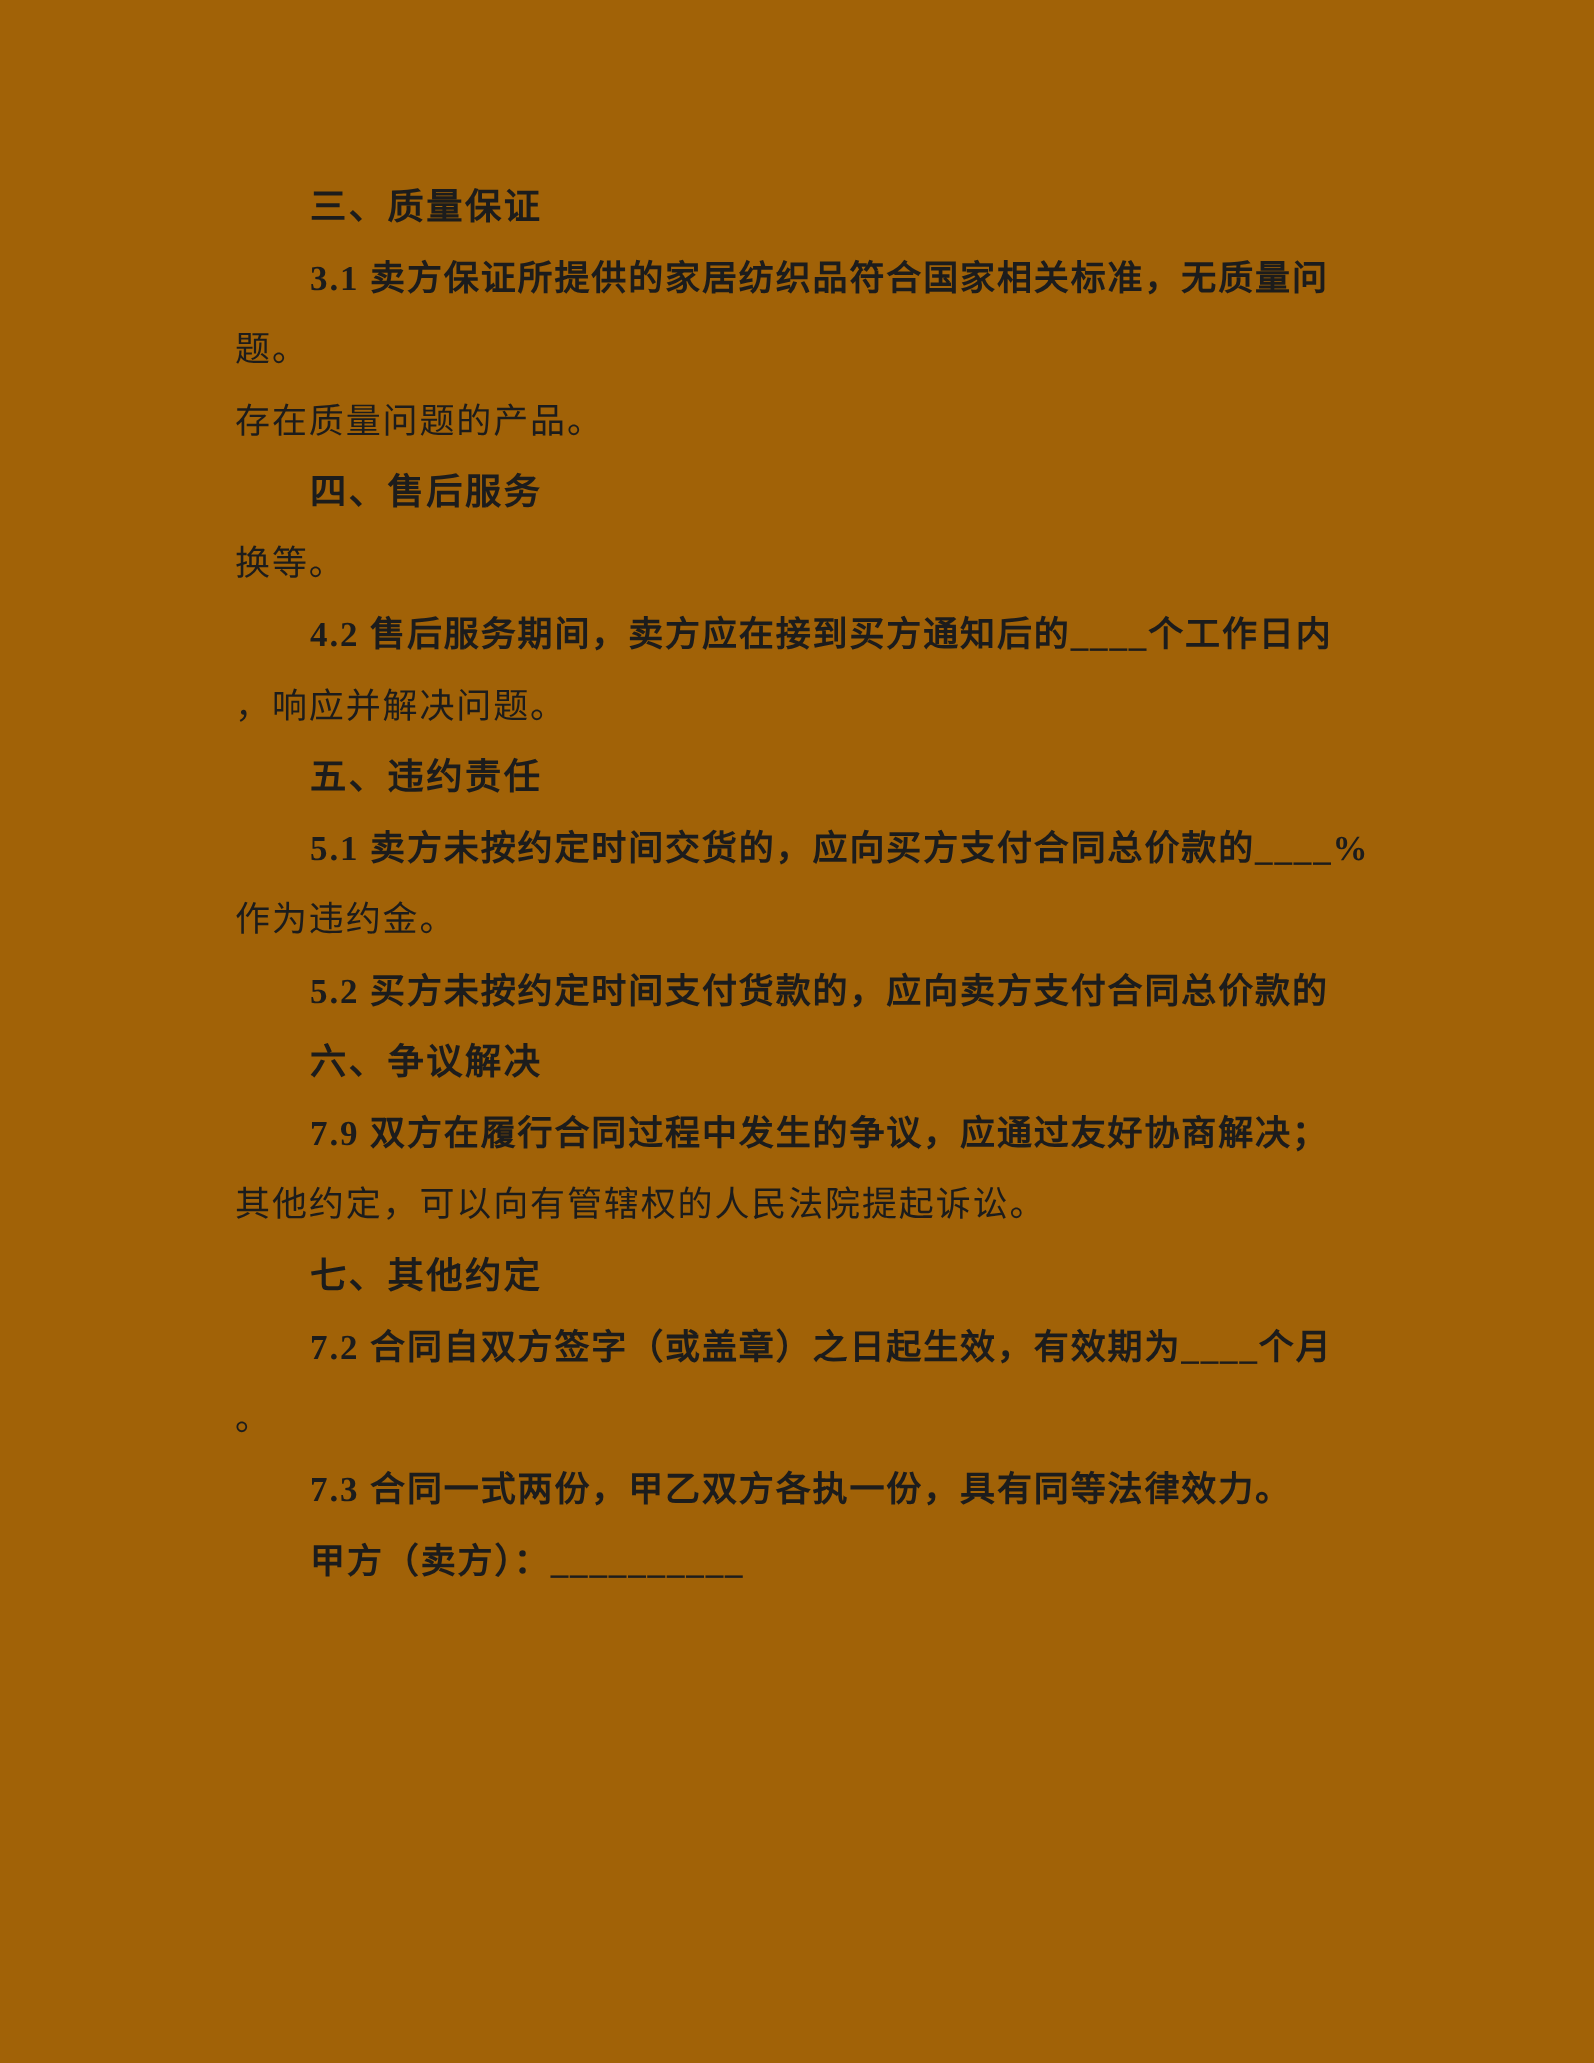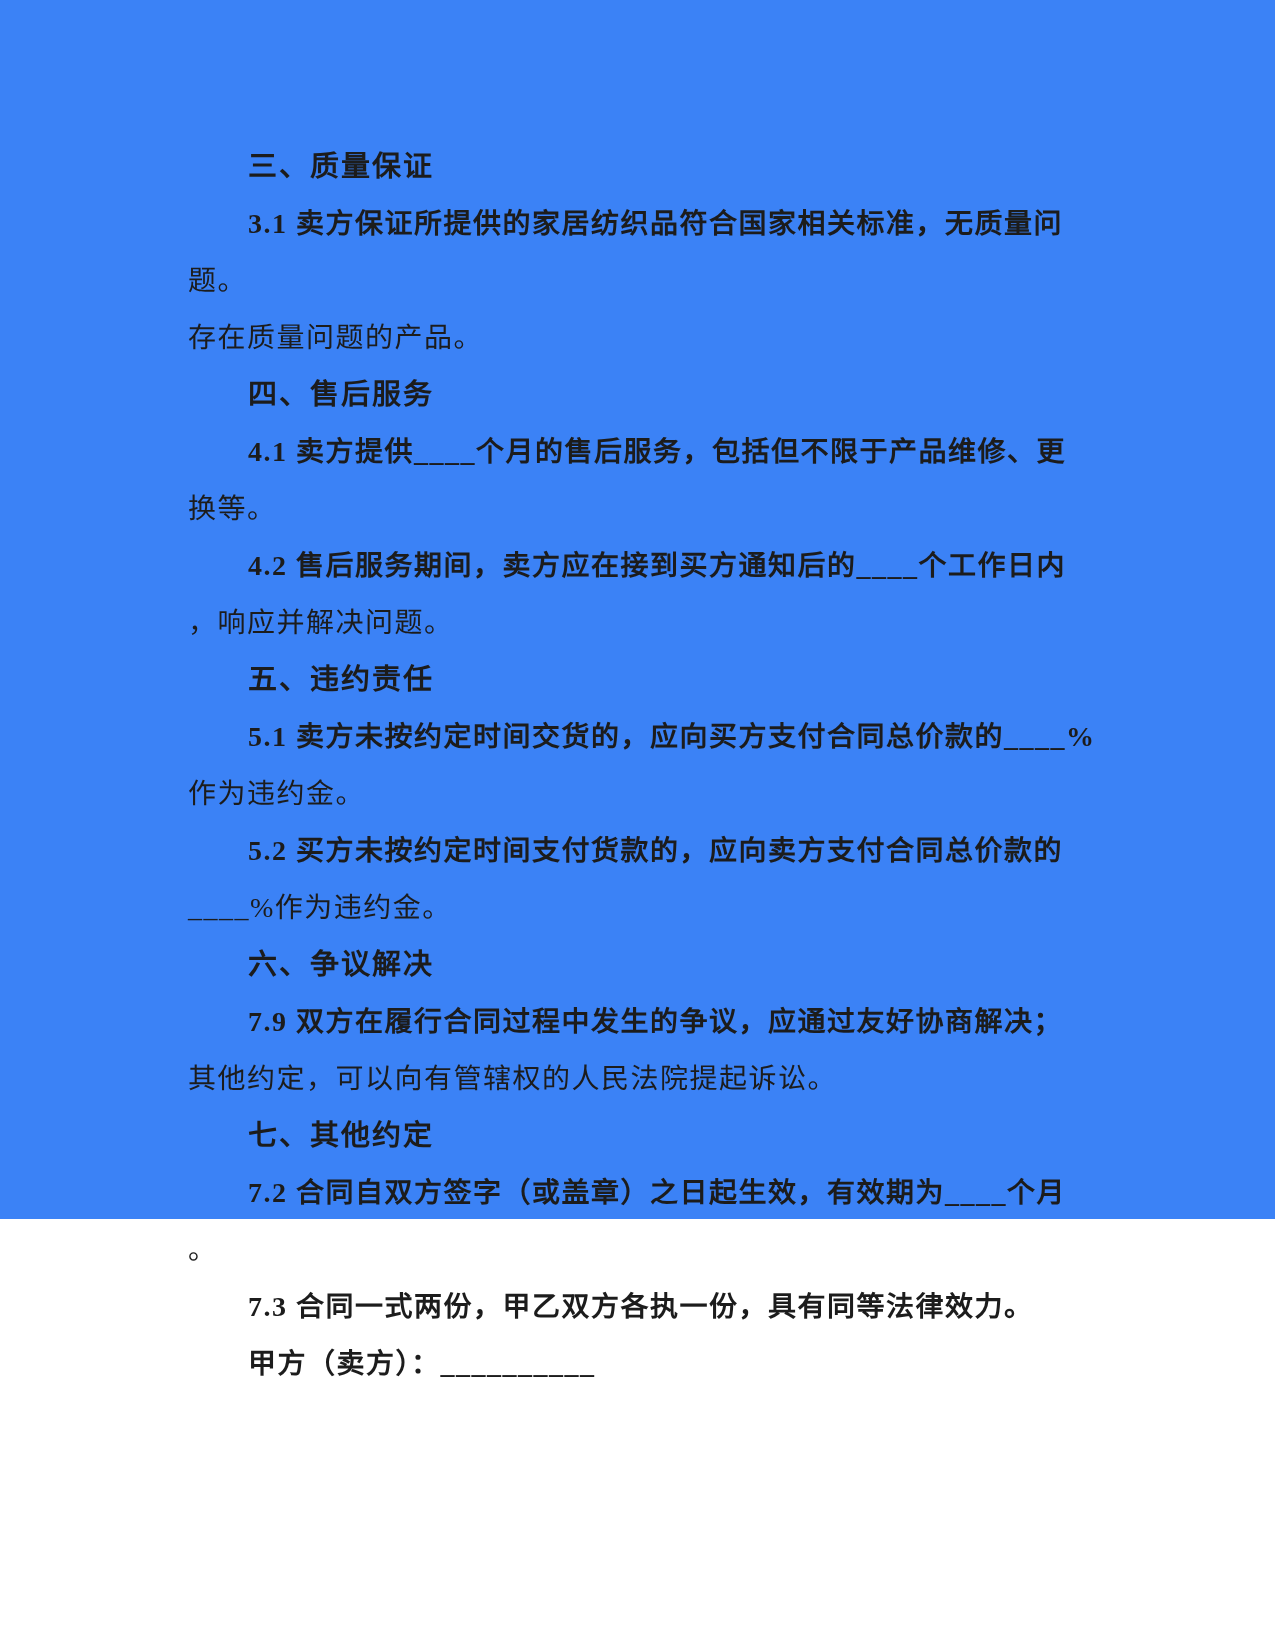--- a/index.html
+++ b/index.html
@@ -8,23 +8,23 @@
     background: #ffffff;
   }
   body {
     width: 1275px;
     height: 1650px;
     overflow: hidden;
   }
   .page {
     box-sizing: border-box;
     width: 1275px;
-    height: 1219px;
+    height: 1650px;
     padding: 138px 200px 0 188px;
-    background: #3b82f6;
+    background: #a16207;
     color: #1c1c1c;
     font-family: "Liberation Serif", "DejaVu Serif", serif;
     font-size: 28px;
     letter-spacing: 1.5px;
   }
   .doc-line {
     height: 57px;
     line-height: 57px;
     white-space: nowrap;
     overflow: visible;
@@ -43,29 +43,27 @@
 </head>
 <body>
 
 <div class="page">
   <div id="document-root">
       <div class="doc-line indent heading">三、质量保证</div>
       <div class="doc-line indent">3.1 卖方保证所提供的家居纺织品符合国家相关标准，无质量问</div>
       <div class="doc-line">题。</div>
       <div class="doc-line">存在质量问题的产品。</div>
       <div class="doc-line indent heading">四、售后服务</div>
-      <div class="doc-line indent">4.1 卖方提供____个月的售后服务，包括但不限于产品维修、更</div>
       <div class="doc-line">换等。</div>
       <div class="doc-line indent">4.2 售后服务期间，卖方应在接到买方通知后的____个工作日内</div>
       <div class="doc-line">，响应并解决问题。</div>
       <div class="doc-line indent heading">五、违约责任</div>
       <div class="doc-line indent">5.1 卖方未按约定时间交货的，应向买方支付合同总价款的____%</div>
       <div class="doc-line">作为违约金。</div>
       <div class="doc-line indent">5.2 买方未按约定时间支付货款的，应向卖方支付合同总价款的</div>
-      <div class="doc-line">____%作为违约金。</div>
       <div class="doc-line indent heading">六、争议解决</div>
       <div class="doc-line indent">7.9 双方在履行合同过程中发生的争议，应通过友好协商解决；</div>
       <div class="doc-line">其他约定，可以向有管辖权的人民法院提起诉讼。</div>
       <div class="doc-line indent heading">七、其他约定</div>
       <div class="doc-line indent">7.2 合同自双方签字（或盖章）之日起生效，有效期为____个月</div>
       <div class="doc-line">。</div>
       <div class="doc-line indent">7.3 合同一式两份，甲乙双方各执一份，具有同等法律效力。</div>
       <div class="doc-line indent">甲方（卖方）：__________</div>
     </div>
 </div>

